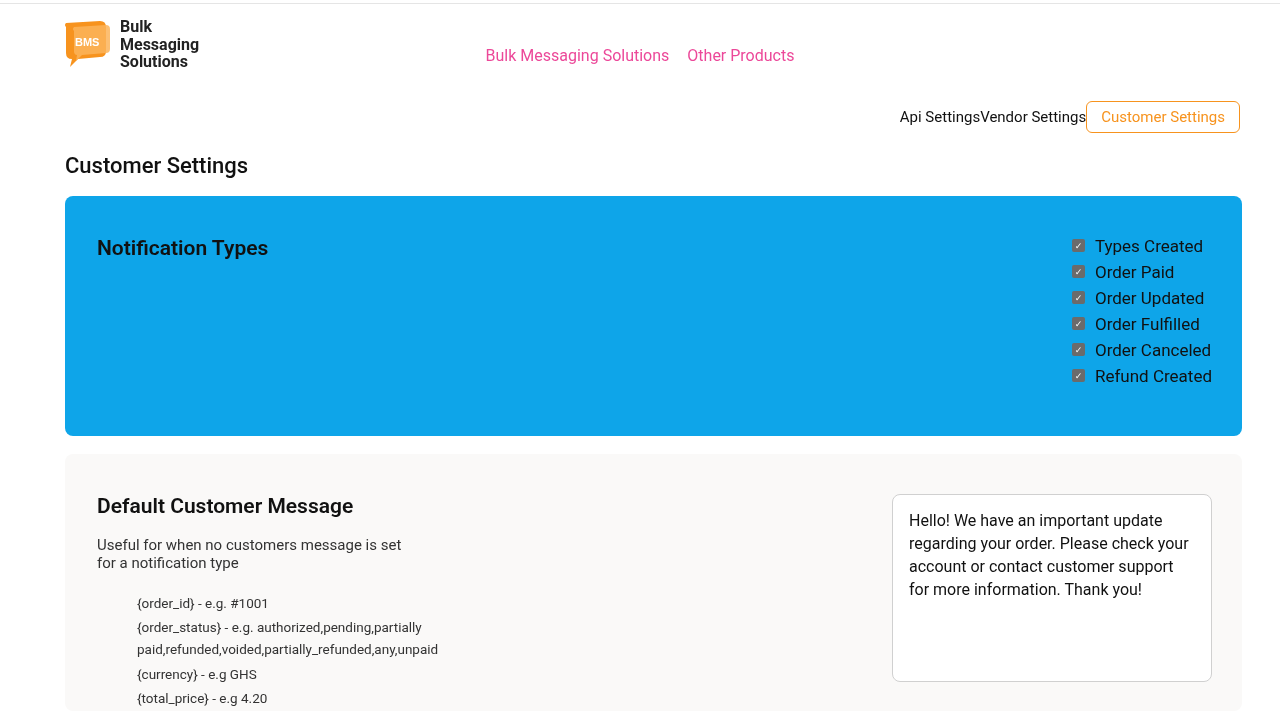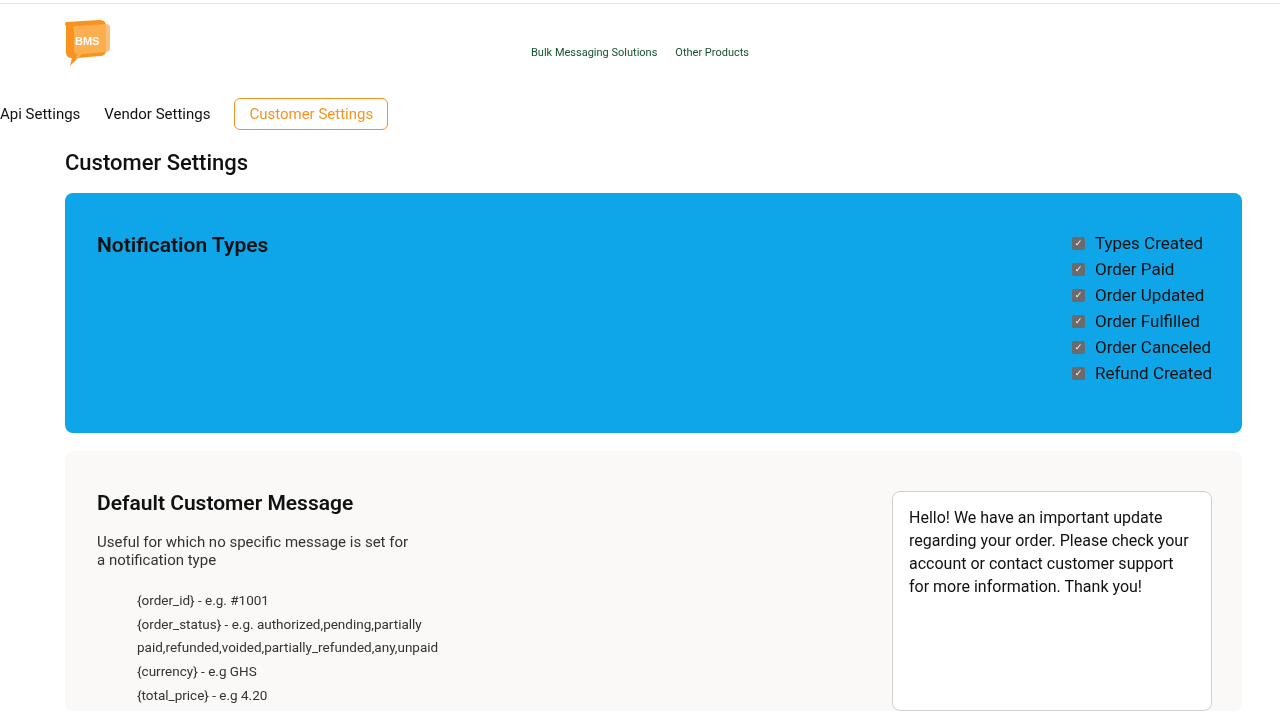--- a/index.html
+++ b/index.html
@@ -43,22 +43,22 @@
     }
     .nav-center {
       display: flex;
       gap: 18px;
       position: absolute;
       left: 50%;
       transform: translateX(-50%);
       top: 46px;
     }
     .nav-center a {
-      font-size: 11px;
-      color: #14532d;
+      font-size: 16px;
+      color: #ec4899;
       text-decoration: none;
       cursor: pointer;
     }
     .nav-right {
       display: flex;
       align-items: center;
       gap: 18px;
     }
     .btn-settings {
       background: #f7931e;
@@ -70,21 +70,21 @@
       cursor: pointer;
     }
     .nav-link {
       font-size: 16px;
       color: #111;
       text-decoration: none;
       cursor: pointer;
     }
     .subnav {
       display: flex;
-      gap: 24px;
+      justify-content: flex-end;
       padding: 22px 40px 4px 0;
       align-items: center;
     }
     .subnav-link {
       font-size: 15px;
       color: #111;
       text-decoration: none;
       cursor: pointer;
     }
     .subnav-active {
@@ -179,37 +179,42 @@
     }
     .msg-box {
       background: #fff;
       border: 1px solid #d0d0d0;
       border-radius: 8px;
       padding: 14px 16px;
       width: 320px;
       font-size: 16px;
       color: #111;
       line-height: 1.44;
-      height: 220px;
+      height: 188px;
     }
   </style>
 </head>
 <body>
 
 <div class="topbar-divider"></div>
 
 <div class="topbar">
   <div class="logo">
     <div class="logo-icon">
       <svg width="52" height="50" viewBox="0 0 52 50">
         <path d="M6 8 Q4 6 6 4 L40 2 Q46 2 46 8 L46 32 Q46 38 40 38 L18 40 L10 48 L12 40 Q6 40 6 34 Z" fill="#f7931e"></path>
         <path d="M14 12 Q12 10 14 8 L46 6 Q50 6 50 10 L50 30 Q50 34 46 34 L22 36 L16 42 L17 36 Q14 36 14 32 Z" fill="#fcb45a" opacity="0.85"></path>
         <text x="15" y="27" font-size="11" fill="#fff" font-weight="700" font-family="Arial">BMS</text>
       </svg>
     </div>
+    <div class="logo-text">
+      <div>Bulk</div>
+      <div>Messaging</div>
+      <div>Solutions</div>
+    </div>
   </div>
 
   <div class="nav-center">
     <a>Bulk Messaging Solutions</a>
     <a>Other Products</a>
   </div>
 
 </div>
 
 <div class="subnav">
@@ -250,21 +255,21 @@
         <span class="check-box">✓</span>
         <span class="check-label">Refund Created</span>
       </div>
     </div>
   </div>
 </div>
 
 <div class="panel2">
   <div class="panel-left">
     <div class="panel-title">Default Customer Message</div>
-    <div class="msg-desc">Useful for which no specific message is set for a notification type</div>
+    <div class="msg-desc">Useful for when no customers message is set for a notification type</div>
     <div class="placeholders">
       <p>{order_id} - e.g. #1001</p>
       <p>{order_status} - e.g. authorized,pending,partially paid,refunded,voided,partially_refunded,any,unpaid</p>
       <p>{currency} - e.g GHS</p>
       <p>{total_price} - e.g 4.20</p>
     </div>
   </div>
   <div class="msg-box">Hello! We have an important update regarding your order. Please check your account or contact customer support for more information. Thank you!</div>
 </div>
 

